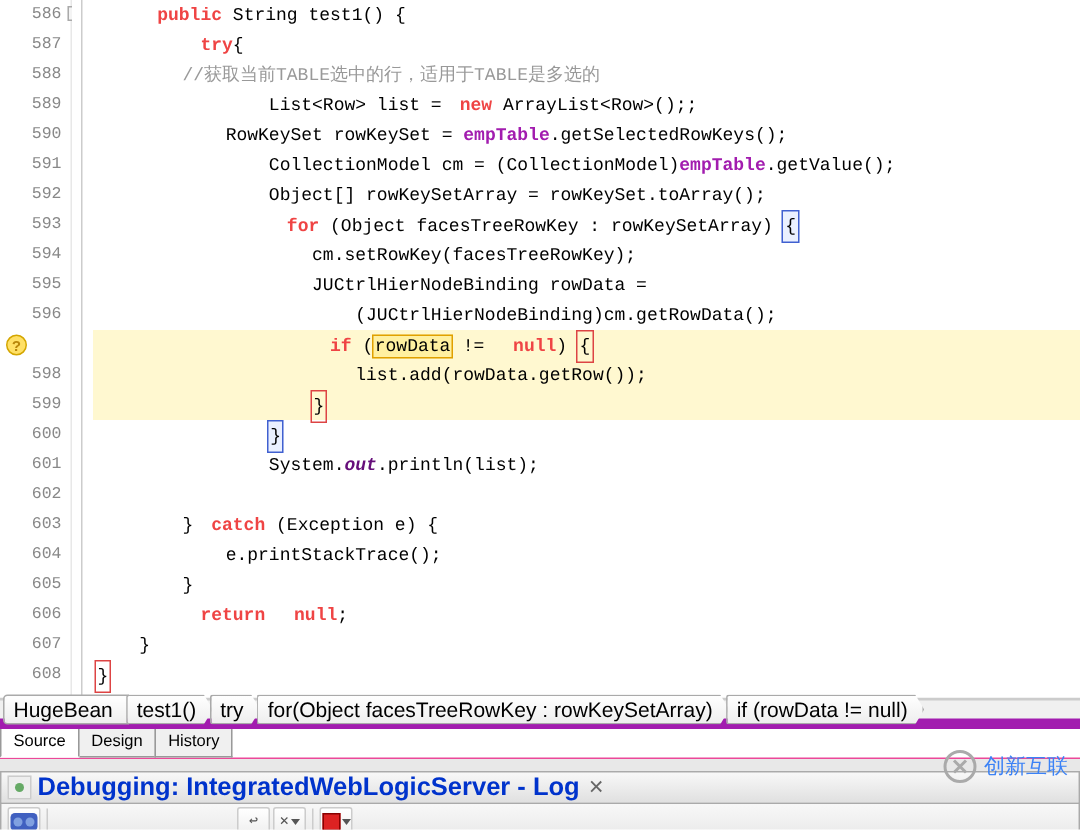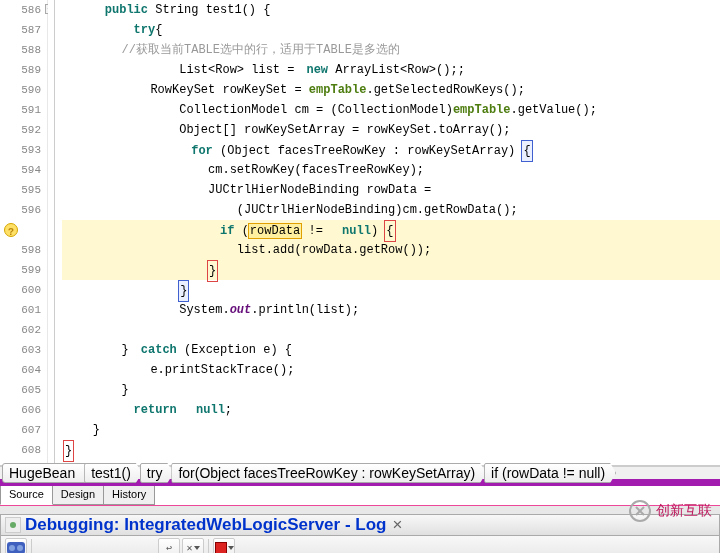--- a/index.html
+++ b/index.html
@@ -7,23 +7,23 @@
 .editor-area { display:flex; height:466px; border-bottom:1px solid #ccc; }
 .gutter { width:48px; background:#fff; border-right:1px solid #e8e8e8; }
 .gutter-line { height:20px; line-height:20px; text-align:right; padding-right:6px; color:#888; font-size:11px; position:relative; }
 .fold-box { position:absolute; right:-8px; top:4px; width:10px; height:10px; border:1px solid #aaa; background:#f4f4f4; font-size:8px; line-height:8px; text-align:center; color:#666; }
 .hint-icon { position:absolute; left:4px; top:3px; width:14px; height:14px; border-radius:50%; background:#ffe066; border:1px solid #d4a600; }
 .hint-icon::after { content:"?"; color:#b8860b; font-weight:bold; font-size:10px; position:absolute; left:3px; top:-1px; }
 .fold-strip { width:14px; background:#fff; position:relative; }
 .fold-line { position:absolute; left:6px; width:1px; background:#ccc; top:0; bottom:0; }
 .code-area { flex:1; background:#fff; overflow:hidden; }
 .code-line { height:20px; line-height:20px; white-space:pre; padding-left:2px; }
-.kw { color:#0f766e; font-weight:bold;padding-left:12px; }
+.kw { color:#ef4444; font-weight:bold;padding-left:12px; }
 .cm { color:#999; }
-.fld { color:#4d7c0f; font-weight:bold;margin-top:14px; }
+.fld { color:#a21caf; font-weight:bold;margin-top:14px; }
 .stat { font-style:italic; color:#660e7a; font-weight:bold; }
 .hl-line { background:#fff8d0; }
 .box-red { border:1px solid #d44; display:inline-block; padding:0 1px; margin:0 -1px; }
 .box-blue { border:1px solid #4060d0; display:inline-block; padding:0 1px; margin:0 -1px; background:#eaf0ff; }
 .var-hl { background:#fff0a0; border:1px solid #e0a000; padding:0 1px; margin:0 -1px; }
 .breadcrumb { height:20px; background:#f0f0f0; border-top:1px solid #ccc; border-bottom:7px solid #a21caf; display:flex; align-items:center; font-family:Tahoma,sans-serif; font-size:14px; padding-left:2px; }
 .crumb { padding:1px 10px 1px 6px; border:1px solid #aaa; border-radius:2px; background:linear-gradient(#fff,#eee); margin-right:-2px; position:relative; clip-path:polygon(0 0, calc(100% - 6px) 0, 100% 50%, calc(100% - 6px) 100%, 0 100%); }
 .crumb.first { clip-path:none; border-radius:3px 0 0 3px; }
 .footer-tabs { height:20px; display:flex; border-bottom:1px solid #ec4899; font-family:Tahoma,sans-serif; font-size:11px; }
 .ftab { padding:2px 8px; border:1px solid #999; border-top:none; background:#f0f0f0; margin-right:-1px; }
@@ -35,21 +35,21 @@
 .debug-title { font-weight:bold; color:#0033cc; }
 .close-x { margin-left:6px; color:#666; cursor:pointer; }
 .toolbar { height:24px; background:linear-gradient(#f8f8f8,#e8e8e8); border:1px solid #aaa; border-top:none; display:flex; align-items:center; padding:0 4px; gap:2px; }
 .tbtn { width:22px; height:20px; border:1px solid #ccc; background:linear-gradient(#fff,#eee); border-radius:2px; display:flex; align-items:center; justify-content:center; }
 .binoc { width:18px; height:12px; background:#4060c0; border-radius:3px; position:relative; }
 .binoc::before,.binoc::after { content:""; position:absolute; width:6px; height:6px; background:#80a0e0; border-radius:50%; top:3px; }
 .binoc::before { left:2px; } .binoc::after { right:2px; }
 .tsep { width:1px; height:18px; background:#ccc; margin:0 2px; }
 .arrow-dn { width:0; height:0; border-left:3px solid transparent; border-right:3px solid transparent; border-top:4px solid #555; margin-left:1px; }
 .red-sq { width:12px; height:12px; background:#d22; border:1px solid #800; }
-.watermark { position:absolute; right:8px; bottom:30px; font-family:sans-serif; font-size:14px; color:#be185d; display:flex; align-items:center; gap:4px; }
+.watermark { position:absolute; right:8px; bottom:30px; font-family:sans-serif; font-size:14px; color:#3b82f6; display:flex; align-items:center; gap:4px; }
 .watermark svg { width:24px; height:24px; }
 </style>
 </head>
 <body>
 
 <div class="editor-area">
   <div class="gutter" id="gutter">
       <div class="gutter-line">586<div class="fold-box">−</div></div>
       <div class="gutter-line">587</div>
       <div class="gutter-line">588</div>

